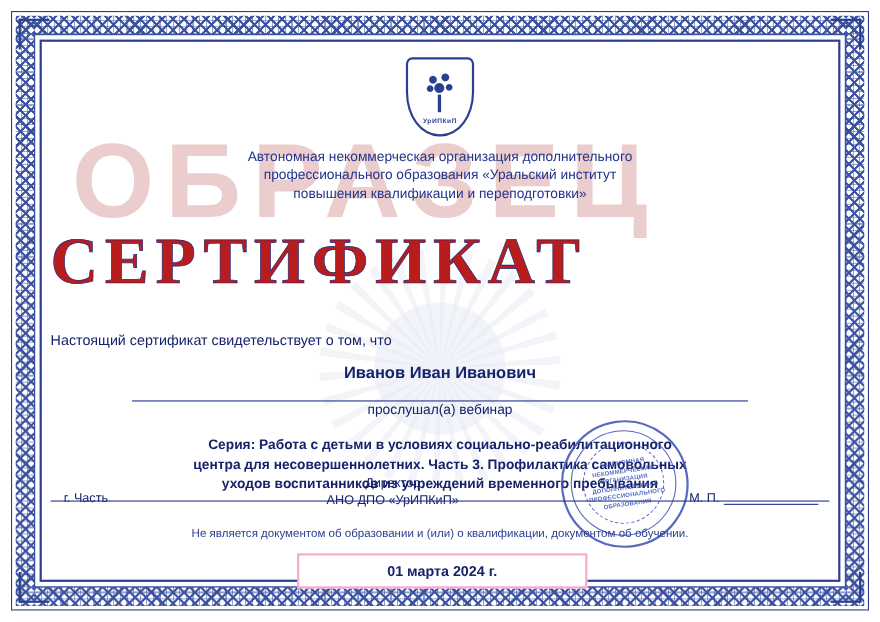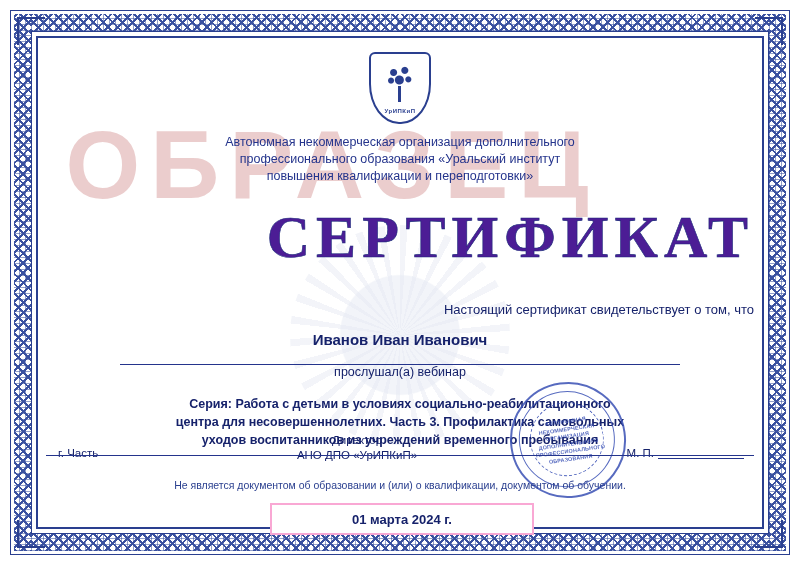--- a/index.html
+++ b/index.html
@@ -150,32 +150,32 @@
     width: 600px;
     text-align: center;
     color: #24348c;
     font-size: 12.5px;
     font-weight: normal;
     line-height: 17px;
   }
 
   .title {
     margin: 18px 0 0;
-    text-align: right;
+    text-align: left;
     font-size: 60px;
     font-weight: bold;
     letter-spacing: 6px;
-    color: #4c1d95;
+    color: #b91c1c;
     font-family: "Liberation Serif", serif;
     -webkit-text-stroke: 0.6px #1b2a7a;
   }
 
   .subtitle {
     margin-top: 30px;
-    text-align: right;
+    text-align: left;
     font-size: 13px;
     color: #16226b;
   }
 
   .name-block {
     margin: 14px auto 0;
     width: 560px;
     text-align: center;
     border-bottom: 1px solid #24348c;
     padding-bottom: 15px;

